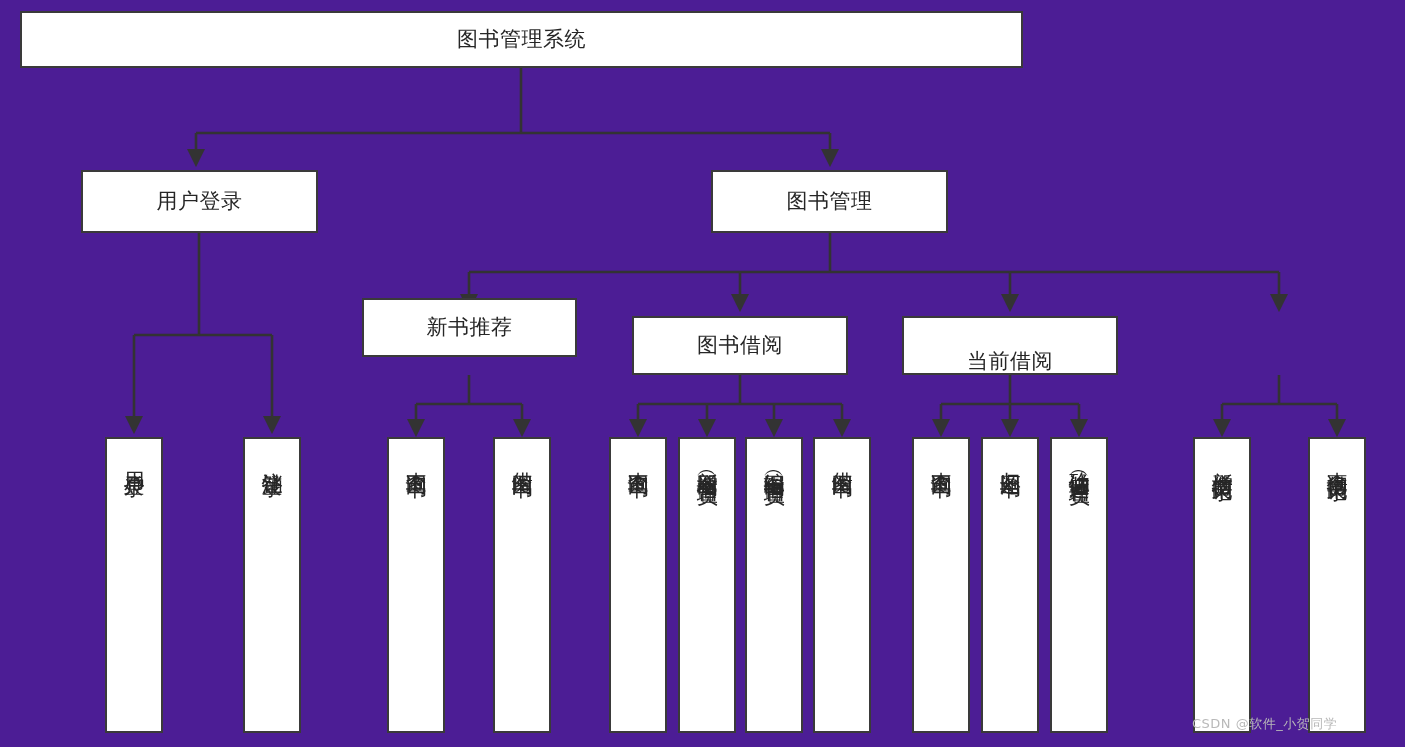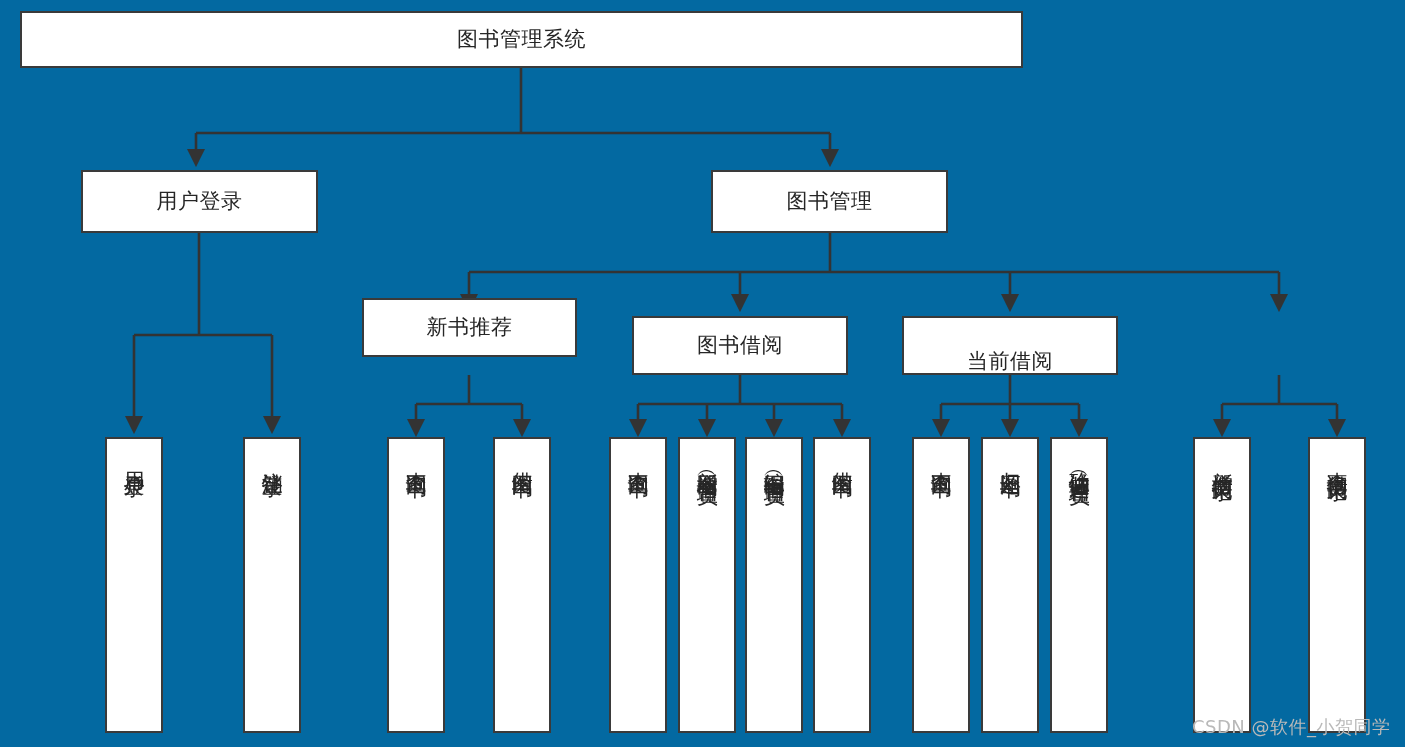--- a/index.html
+++ b/index.html
@@ -7,21 +7,21 @@
     padding: 0;
     background: #ffffff;
   }
   body {
     font-family: "DejaVu Sans", "Liberation Sans", sans-serif;
   }
   #canvas {
     position: relative;
     width: 1405px;
     height: 747px;
-    background: #0369a1;
+    background: #4c1d95;
     overflow: hidden;
     text-decoration: underline;
   }
   svg.edges {
     position: absolute;
     left: 0;
     top: 0;
     width: 1405px;
     height: 747px;
     pointer-events: none;
@@ -52,21 +52,21 @@
   .node.vertical .label {
     writing-mode: vertical-rl;
     text-orientation: upright;
     font-size: 21px;
     line-height: 1.25;
     letter-spacing: 2px;
     white-space: nowrap;
   }
   .watermark {
     position: absolute;
-    font-size: 18px;
+    font-size: 13px;
     color: #b9b9b9;
     white-space: nowrap;
     z-index: 3;
     letter-spacing: 0.5px;
   }
 </style>
 </head>
 <body>
 
 <div id="canvas">

